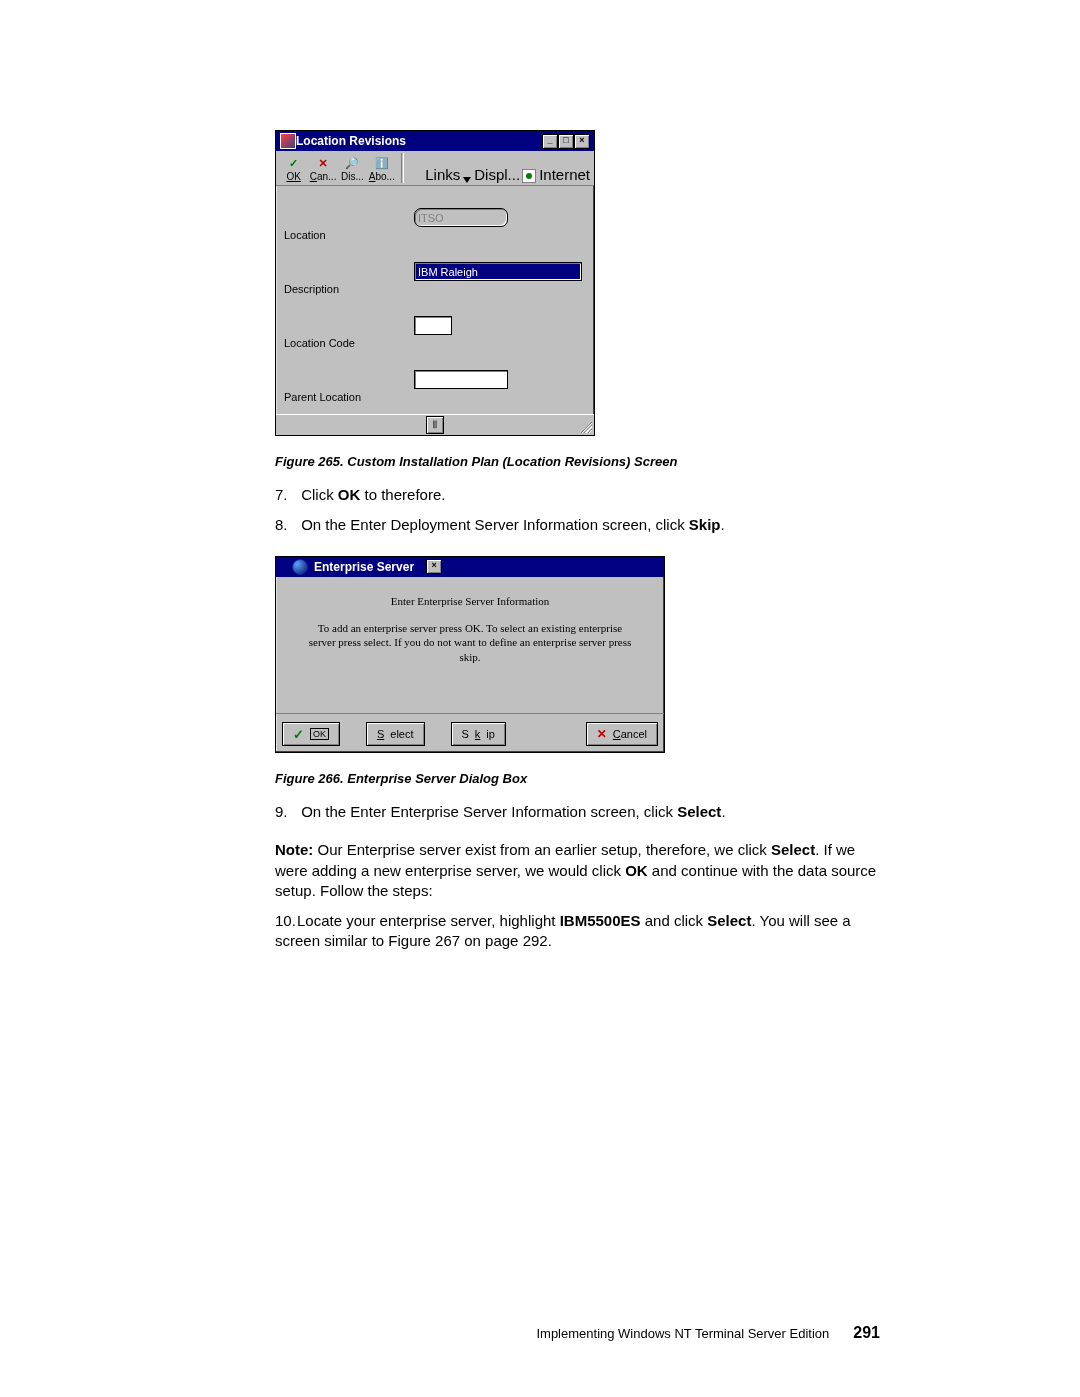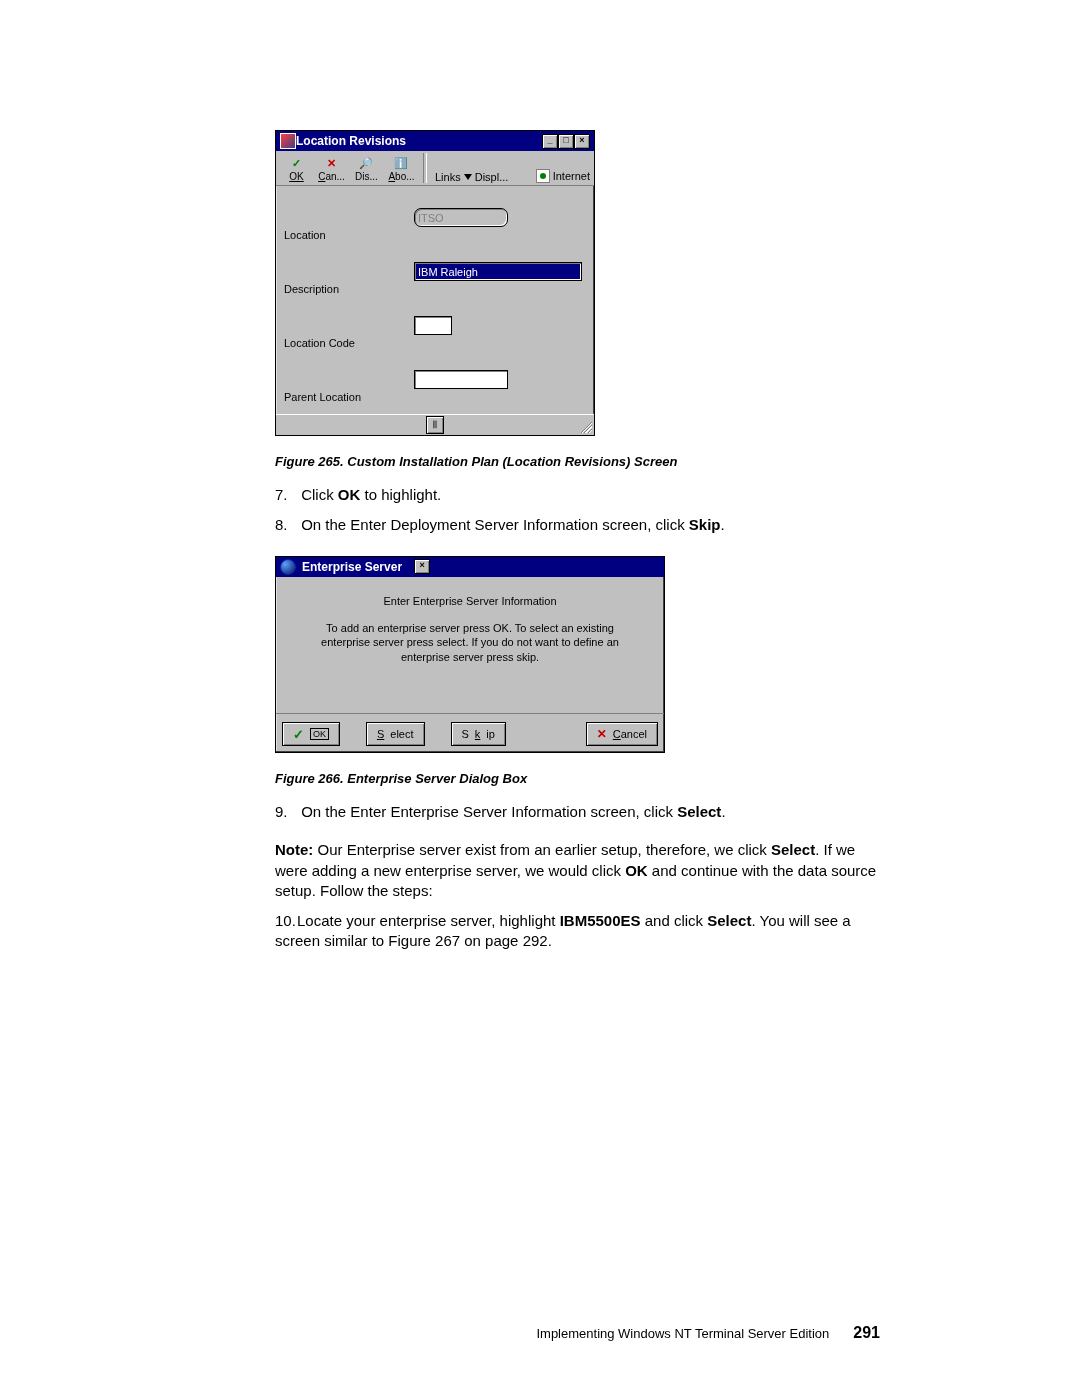--- a/index.html
+++ b/index.html
@@ -74,21 +74,21 @@
     padding: 1px 0;
   }
   .tool .ico { height: 16px; display:flex; align-items:center; justify-content:center; }
   .tool .lbl { font-size: 10px; }
   .sep {
     width: 2px; height: 30px;
     border-left: 1px solid #808080;
     border-right: 1px solid #fff;
     margin: 0 3px;
   }
-  .linkgrp { display:flex; align-items:center; gap:3px; font-size:11px; margin-left:3px;}
+  .linkgrp { display:flex; align-items:flex-end; gap:3px; font-size:15px; margin-left:16px;}
   .arrowdn {
     width:0;height:0;border-left:4px solid transparent;border-right:4px solid transparent;border-top:6px solid #000;
   }
   .inet-ico {
     width:12px;height:12px;border:1px solid #808080;background:#fff;display:flex;align-items:center;justify-content:center;
   }
   .inet-ico::before{content:"";width:6px;height:6px;border-radius:50%;background:#008000;}
 
   .formarea {
     padding: 8px 8px 4px 8px;
@@ -153,32 +153,33 @@
   #win2 {
     width: 388px;
     margin: 20px 0 18px 0;
     position: relative;
   }
   .titlebar2 {
     background: #000080;
     color:#fff;
     font-weight:bold;
     font-size:12px;
-    padding:2px 4px;
+    padding:2px 16px;
     display:flex; align-items:center; gap:6px;
   }
   .globe {
     width:14px;height:14px;border-radius:50%;
     background: radial-gradient(circle at 30% 30%, #5fa0ff, #001060);
     border:1px solid #0030a0;
   }
   .body2 {
     padding: 18px 12px 8px 12px;
     font-size: 11px;
     text-align:center;
+    font-family:Liberation Serif, serif;
   }
   .inst {
     margin: 14px 16px 40px 16px;
     line-height:1.35;
   }
   .btnrow {
     border-top:1px solid #808080;
     padding:8px 6px 6px 6px;
     display:flex; align-items:center;
   }
@@ -282,21 +283,21 @@
     <div class="statusbar">
       <span class="scrollthumb">⦀</span>
     </div>
     <span class="sizegrip"></span>
   </div>
 
   <div class="caption">Figure 265.  Custom Installation Plan (Location Revisions) Screen</div>
 
   <div class="para">
     <span class="listnum">7.</span>
-    <span>Click </span><b>OK</b><span> to highlight.</span>
+    <span>Click </span><b>OK</b><span> to therefore.</span>
   </div>
   <div class="para">
     <span class="listnum">8.</span>
     <span>On the Enter Deployment Server Information screen, click </span><b>Skip</b><span>.</span>
   </div>
 
   <div id="win2" class="win">
     <div class="titlebar2">
       <span class="globe"></span>
       <span>Enterprise Server</span>

